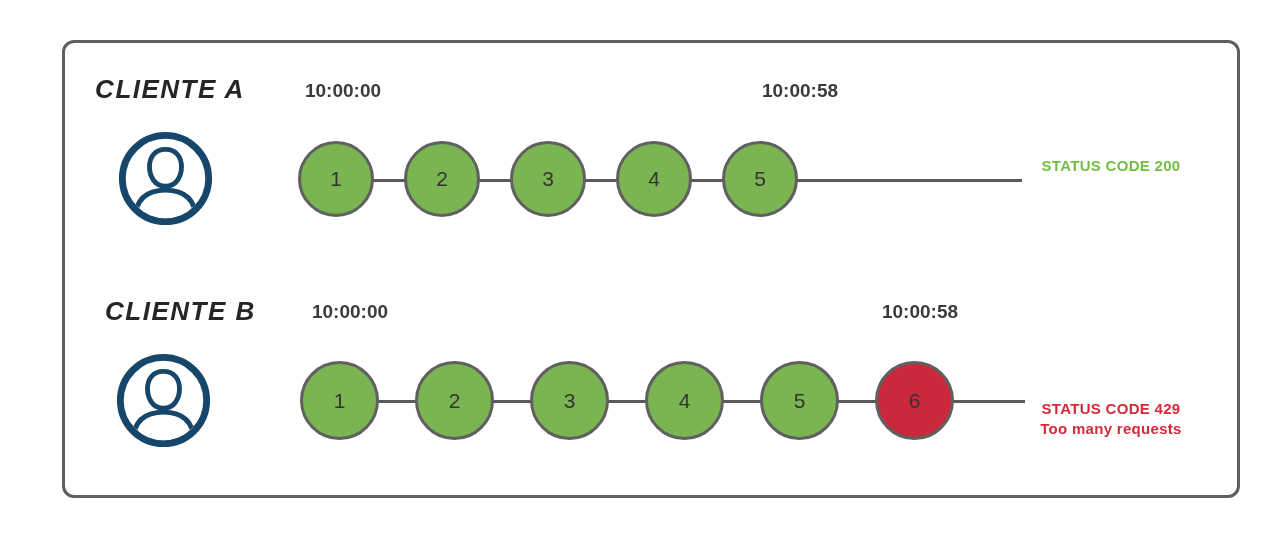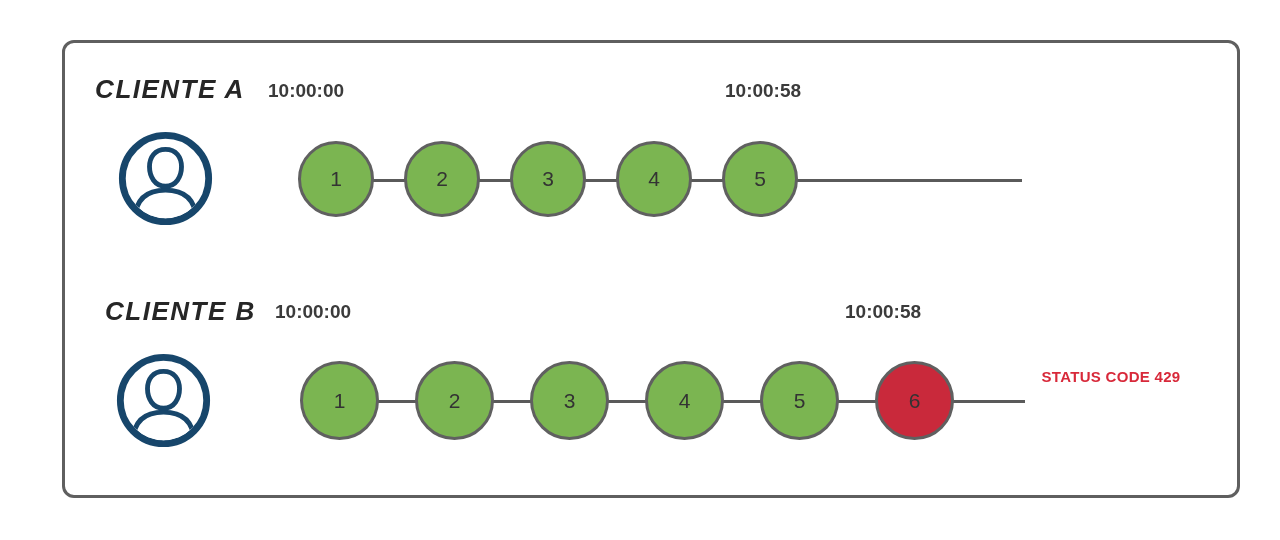--- a/index.html
+++ b/index.html
@@ -36,20 +36,21 @@
   .avatar { position: absolute; width: 97px; height: 97px; }
   .row-a .avatar { left: 117px; top: 130px; }
   .row-b .avatar { left: 115px; top: 352px; }
 
   .ts {
     position: absolute;
     font-weight: bold;
     font-size: 19px;
     color: var(--timestamp-color, #3b3b3b);
     width: 150px;
+    text-align: center;
     white-space: nowrap;
   }
   .row-a .ts-start { left: 268px; top: 80px; }
   .row-a .ts-end   { left: 725px; top: 80px; }
   .row-b .ts-start { left: 275px; top: 301px; }
   .row-b .ts-end   { left: 845px; top: 301px; }
 
   .timeline { position: absolute; }
   .row-a .timeline { left: 298px; top: 141px; width: 724px; height: 78px; }
   .row-b .timeline { left: 300px; top: 361px; width: 725px; height: 80px; }
@@ -86,21 +87,21 @@
     position: absolute;
     width: 178px;
     text-align: center;
     font-weight: bold;
     font-size: 15px;
     line-height: 20px;
     letter-spacing: 0.3px;
     white-space: nowrap;
   }
   .status-a { left: 1022px; top: 156px; color: var(--status-green, #74be44); }
-  .status-b { left: 1022px; top: 367px; color: var(--status-red, #d8293a); }
+  .status-b { left: 1022px; top: 399px; color: var(--status-red, #d8293a); }
 </style>
 </head>
 <body>
 
 <div class="canvas">
   <div class="outer-box"></div>
 
   <section class="row row-a">
     <div class="client-label">CLIENTE A</div>
 
@@ -127,20 +128,21 @@
       <div class="circles">
           <div class="circle ok">1</div>
           <div class="circle ok">2</div>
           <div class="circle ok">3</div>
           <div class="circle ok">4</div>
           <div class="circle ok">5</div>
         </div>
     </div>
 
     <div class="status status-a">
+      <div>STATUS CODE 200</div>
     </div>
   </section>
 
   <section class="row row-b">
     <div class="client-label">CLIENTE B</div>
 
     <div class="avatar">
       <svg viewBox="0 0 100 100" width="97" height="97">
         <defs>
             <clipPath id="icon-clip-b">
@@ -165,15 +167,16 @@
           <div class="circle ok">2</div>
           <div class="circle ok">3</div>
           <div class="circle ok">4</div>
           <div class="circle ok">5</div>
           <div class="circle limited">6</div>
         </div>
     </div>
 
     <div class="status status-b">
       <div>STATUS CODE 429</div>
+      <div>Too many requests</div>
     </div>
   </section>
 </div>
 
 </body></html>

